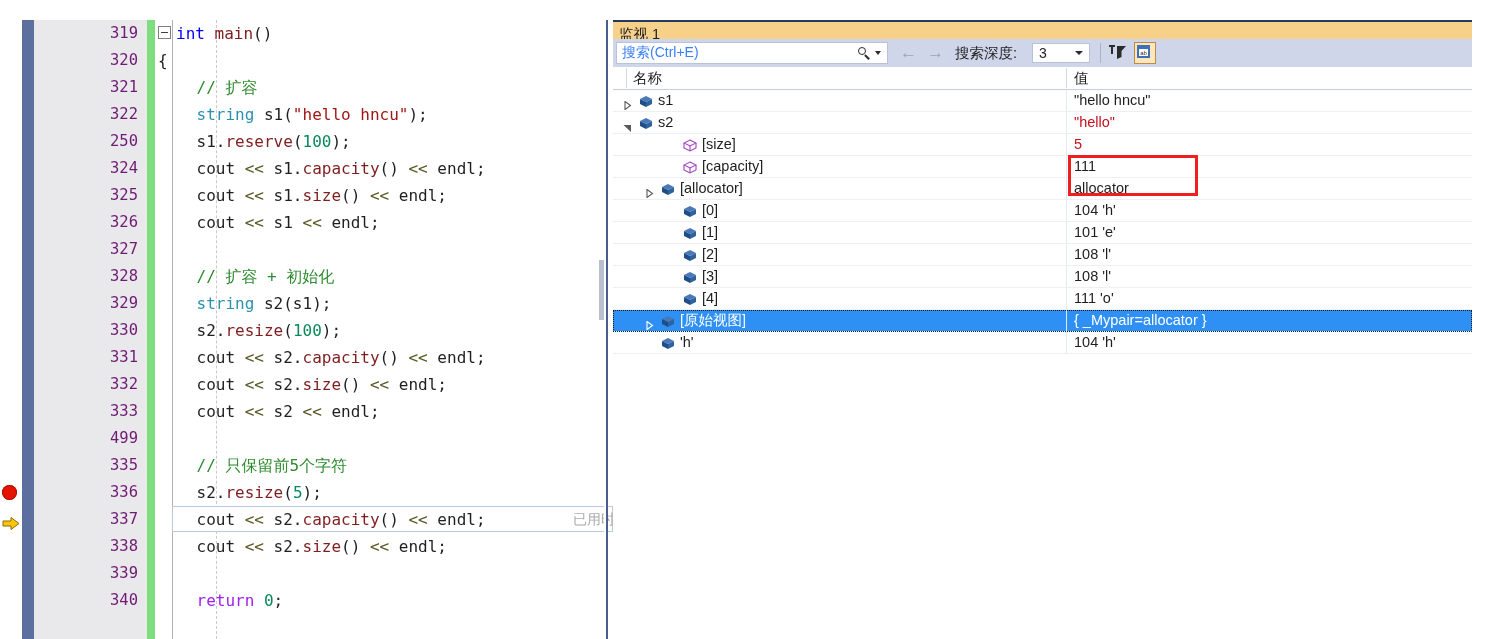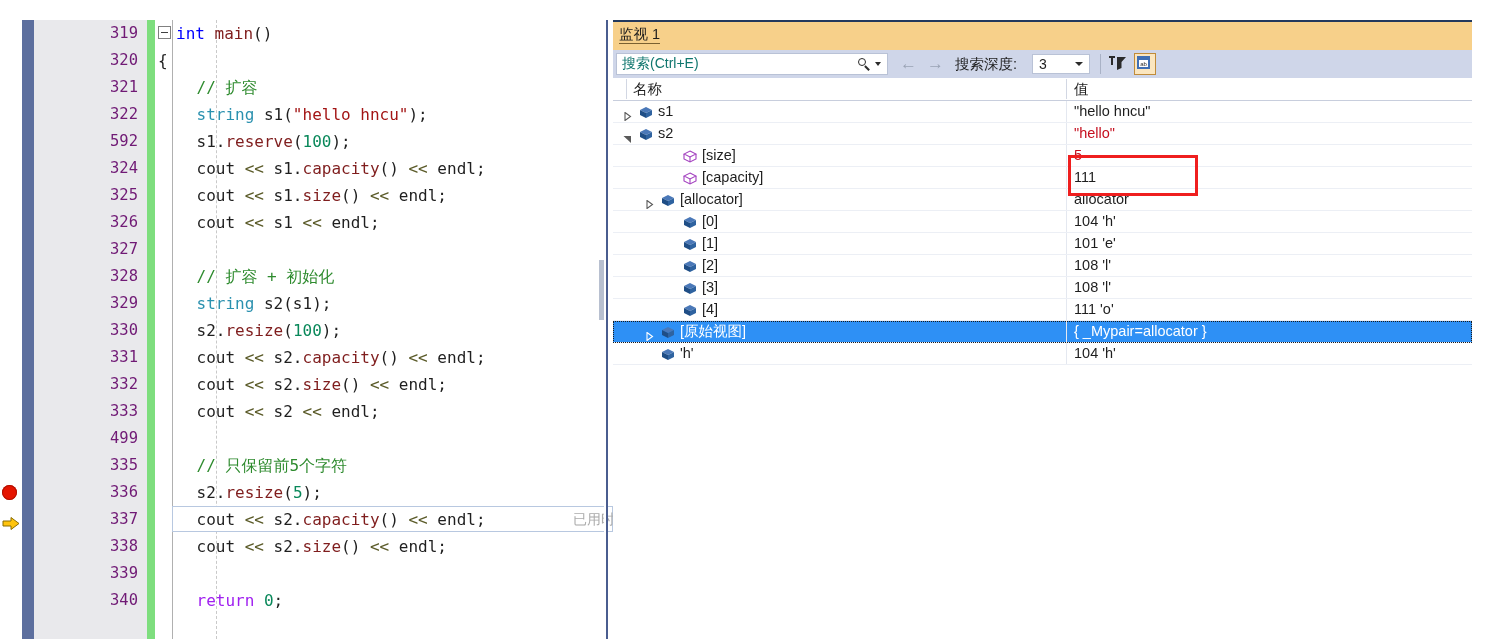--- a/index.html
+++ b/index.html
@@ -42,27 +42,27 @@
   .elapsed{position:absolute;left:573px;color:#aaaaaa;font-size:14px;
            font-family:"Liberation Sans","DejaVu Sans",sans-serif;}
 
   .vscroll{position:absolute;left:604px;top:0;width:4px;height:619px;background:#ffffff;}
   .vscroll-track{position:absolute;left:606px;top:0;width:2px;height:619px;background:#4a5d8f;}
   .vthumb{position:absolute;left:599px;top:240px;width:5px;height:60px;background:#b8c0d0;}
 
   
   #watch{position:absolute;left:613px;top:20px;width:859px;height:619px;background:#ffffff;
          border-top:2px solid #23395d;box-sizing:border-box;}
-  .w-title{height:28px;background:#f7d08a;color:#1e1e1e;font-size:14.5px;
+  .w-title{height:17px;background:#f7d08a;color:#1e1e1e;font-size:14.5px;
            line-height:25px;padding-left:6px;box-sizing:border-box;}
   .w-title span{border-bottom:1px solid #7a6030;padding-bottom:1px;}
   .w-toolbar{position:relative;height:28px;background:#cfd6e9;display:flex;align-items:center;}
   .w-search{position:absolute;left:3px;top:3px;width:272px;height:22px;background:#ffffff;
             border:1px solid #b9c2d6;box-sizing:border-box;display:flex;align-items:center;}
-  .w-search .ph{flex:1;padding-left:5px;color:#0f766e;font-size:14px;}
+  .w-search .ph{flex:1;padding-left:5px;color:#3b82f6;font-size:14px;}
   .mag{position:relative;width:15px;height:15px;margin-right:3px;}
   .mag .ring{position:absolute;left:1px;top:1px;width:8px;height:8px;border:1.6px solid #2b2b2b;border-radius:50%;box-sizing:border-box;}
   .mag .hdl{position:absolute;left:8px;top:8px;width:6px;height:1.8px;background:#2b2b2b;transform:rotate(45deg);transform-origin:left center;}
   .caret-s{width:0;height:0;border-left:3.5px solid transparent;border-right:3.5px solid transparent;
            border-top:4px solid #2b2b2b;margin-right:6px;}
   .nav-arrows{position:absolute;left:287px;top:4px;display:flex;gap:10px;color:#9aa3b5;
               font-size:17px;line-height:19px;}
   .depth-lbl{position:absolute;left:342px;top:5px;font-size:14.5px;color:#1e1e1e;}
   .depth-box{position:absolute;left:419px;top:4px;width:58px;height:20px;background:#ffffff;
              border:1px solid #b9c2d6;box-sizing:border-box;display:flex;align-items:center;}
@@ -107,21 +107,21 @@
   <div class="ed-selbar"></div>
   <div class="ed-gutter"></div>
   <div class="ed-changebar"></div>
   <div class="ed-bracketline"></div>
   <div class="ed-indentline"></div>
   <div class="code-rows" id="code-rows">
       <div class="code-row"><div class="fold"></div><div class="ln">319</div><div class="ctext" style="left: 176px;"><span class="kw">int</span><span class="plain"> </span><span class="fn">main</span><span class="plain">()</span></div></div>
       <div class="code-row"><div class="ln">320</div><div class="ctext"><span class="plain">{</span></div></div>
       <div class="code-row"><div class="ln">321</div><div class="ctext"><span class="cmt">    // 扩容</span></div></div>
       <div class="code-row"><div class="ln">322</div><div class="ctext"><span class="plain">    </span><span class="kw2">string</span><span class="plain"> s1(</span><span class="str">"hello hncu"</span><span class="plain">);</span></div></div>
-      <div class="code-row"><div class="ln">592</div><div class="ctext"><span class="plain">    s1.</span><span class="fn">reserve</span><span class="plain">(</span><span class="num">100</span><span class="plain">);</span></div></div>
+      <div class="code-row"><div class="ln">250</div><div class="ctext"><span class="plain">    s1.</span><span class="fn">reserve</span><span class="plain">(</span><span class="num">100</span><span class="plain">);</span></div></div>
       <div class="code-row"><div class="ln">324</div><div class="ctext"><span class="plain">    cout </span><span class="op">&lt;&lt;</span><span class="plain"> s1.</span><span class="fn">capacity</span><span class="plain">() </span><span class="op">&lt;&lt;</span><span class="plain"> endl;</span></div></div>
       <div class="code-row"><div class="ln">325</div><div class="ctext"><span class="plain">    cout </span><span class="op">&lt;&lt;</span><span class="plain"> s1.</span><span class="fn">size</span><span class="plain">() </span><span class="op">&lt;&lt;</span><span class="plain"> endl;</span></div></div>
       <div class="code-row"><div class="ln">326</div><div class="ctext"><span class="plain">    cout </span><span class="op">&lt;&lt;</span><span class="plain"> s1 </span><span class="op">&lt;&lt;</span><span class="plain"> endl;</span></div></div>
       <div class="code-row"><div class="ln">327</div><div class="ctext"></div></div>
       <div class="code-row"><div class="ln">328</div><div class="ctext"><span class="cmt">    // 扩容 + 初始化</span></div></div>
       <div class="code-row"><div class="ln">329</div><div class="ctext"><span class="plain">    </span><span class="kw2">string</span><span class="plain"> s2(s1);</span></div></div>
       <div class="code-row"><div class="ln">330</div><div class="ctext"><span class="plain">    s2.</span><span class="fn">resize</span><span class="plain">(</span><span class="num">100</span><span class="plain">);</span></div></div>
       <div class="code-row"><div class="ln">331</div><div class="ctext"><span class="plain">    cout </span><span class="op">&lt;&lt;</span><span class="plain"> s2.</span><span class="fn">capacity</span><span class="plain">() </span><span class="op">&lt;&lt;</span><span class="plain"> endl;</span></div></div>
       <div class="code-row"><div class="ln">332</div><div class="ctext"><span class="plain">    cout </span><span class="op">&lt;&lt;</span><span class="plain"> s2.</span><span class="fn">size</span><span class="plain">() </span><span class="op">&lt;&lt;</span><span class="plain"> endl;</span></div></div>
       <div class="code-row"><div class="ln">333</div><div class="ctext"><span class="plain">    cout </span><span class="op">&lt;&lt;</span><span class="plain"> s2 </span><span class="op">&lt;&lt;</span><span class="plain"> endl;</span></div></div>

